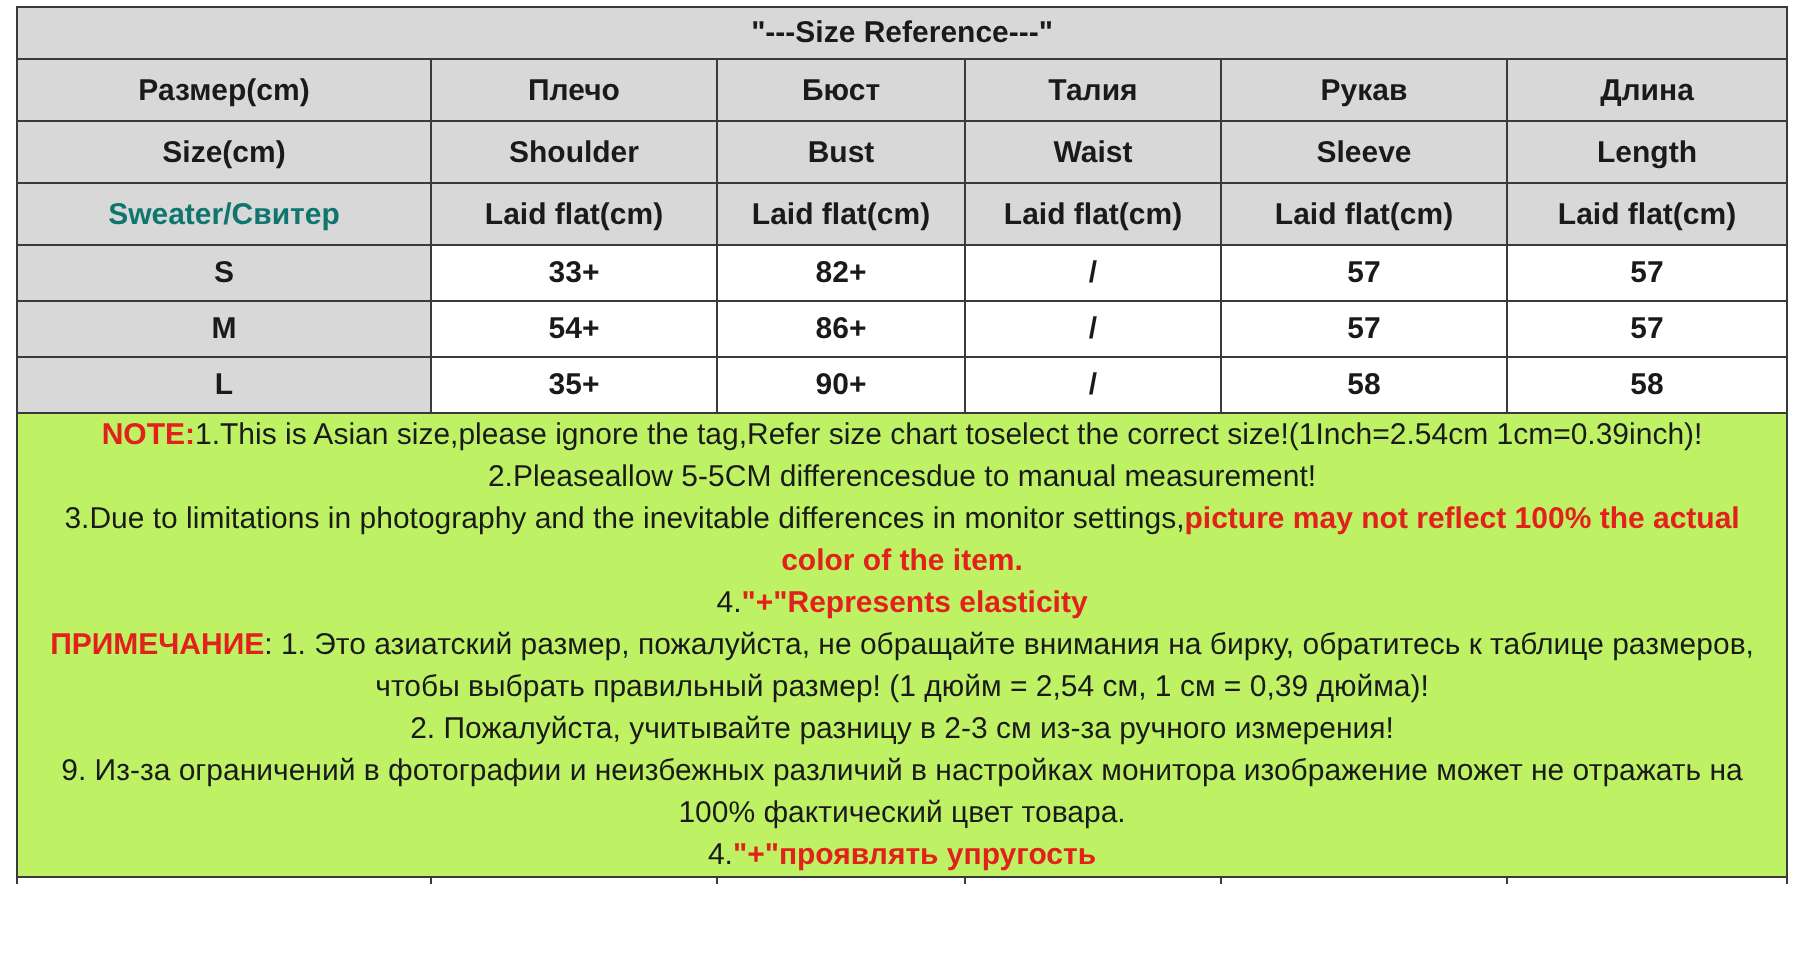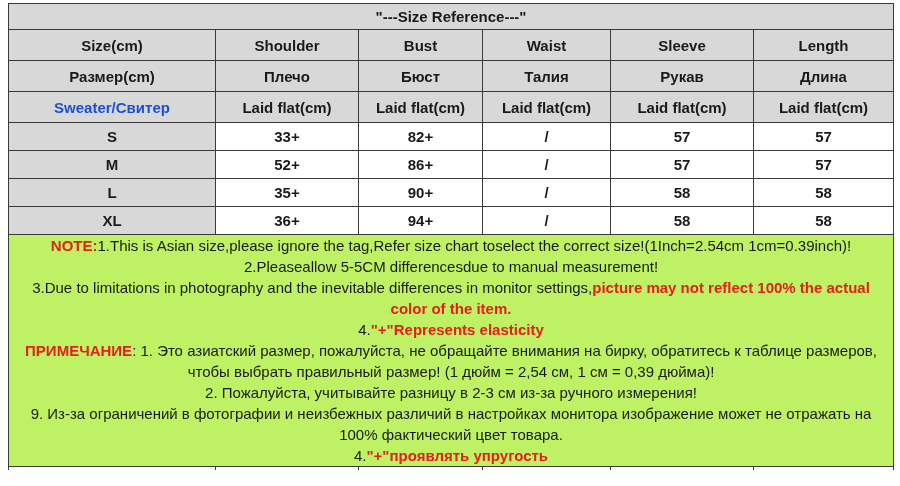--- a/index.html
+++ b/index.html
@@ -33,21 +33,21 @@
     font-size: 15px;
   }
   tr.head-row td {
     height: 30px;
     background: #d8d8d8;
     font-weight: bold;
   }
   tr.data-row td { height: 27px; background: #ffffff; font-weight: bold; }
   tr.data-row td.size-col { background: #d8d8d8; font-weight: bold; }
   td.product-cell {
-    color: #1d4ed8;
+    color: #0f766e;
     font-weight: bold;
     font-size: 17px;
   }
   td.notes-cell {
     text-align: left;
     vertical-align: top;
     background: #bef264;
     padding: 2px 2px 0 2px;
     margin-top: 16px;
   }
@@ -72,35 +72,35 @@
         <col style="width:143px">
         <col style="width:140px">
     </colgroup>
 
     <tbody>
         <tr class="title-row">
       <td colspan="6">"---Size Reference---"</td>
     </tr>
 
     <tr class="head-row">
+      <td>Размер(cm)</td>
+      <td>Плечо</td>
+      <td>Бюст</td>
+      <td>Талия</td>
+      <td>Рукав</td>
+      <td>Длина</td>
+    </tr>
+
+    <tr class="head-row">
       <td>Size(cm)</td>
       <td>Shoulder</td>
       <td>Bust</td>
       <td>Waist</td>
       <td>Sleeve</td>
       <td>Length</td>
-    </tr>
-
-    <tr class="head-row">
-      <td>Размер(cm)</td>
-      <td>Плечо</td>
-      <td>Бюст</td>
-      <td>Талия</td>
-      <td>Рукав</td>
-      <td>Длина</td>
     </tr>
 
     <tr class="head-row">
       <td class="product-cell">Sweater/Свитер</td>
       <td>Laid flat(cm)</td>
       <td>Laid flat(cm)</td>
       <td>Laid flat(cm)</td>
       <td>Laid flat(cm)</td>
       <td>Laid flat(cm)</td>
     </tr>
@@ -109,44 +109,36 @@
       <td class="size-col">S</td>
       <td>33+</td>
       <td>82+</td>
       <td>/</td>
       <td>57</td>
       <td>57</td>
     </tr>
 
     <tr class="data-row">
       <td class="size-col">M</td>
-      <td>52+</td>
+      <td>54+</td>
       <td>86+</td>
       <td>/</td>
       <td>57</td>
       <td>57</td>
     </tr>
 
     <tr class="data-row">
       <td class="size-col">L</td>
       <td>35+</td>
       <td>90+</td>
       <td>/</td>
       <td>58</td>
       <td>58</td>
     </tr>
 
-    <tr class="data-row">
-      <td class="size-col">XL</td>
-      <td>36+</td>
-      <td>94+</td>
-      <td>/</td>
-      <td>58</td>
-      <td>58</td>
-    </tr>
 
     <tr>
       <td colspan="6" class="notes-cell">
         <div class="note-line"><span class="red">NOTE:</span><span>1.This is Asian size,please ignore the tag,Refer size chart toselect the correct size!(1Inch=2.54cm 1cm=0.39inch)!</span></div>
         <div class="note-line"><span>2.Pleaseallow 5-5CM differencesdue to manual measurement!</span></div>
         <div class="note-line"><span>3.Due to limitations in photography and the inevitable differences in monitor settings,</span><span class="red">picture may not reflect 100% the actual</span></div>
         <div class="note-line"><span class="red">color of the item.</span></div>
         <div class="note-line"><span>4.</span><span class="red">"+"Represents elasticity</span></div>
         <div class="note-line"><span class="red">ПРИМЕЧАНИЕ</span><span>: 1. Это азиатский размер, пожалуйста, не обращайте внимания на бирку, обратитесь к таблице размеров,</span></div>
         <div class="note-line"><span>чтобы выбрать правильный размер! (1 дюйм = 2,54 см, 1 см = 0,39 дюйма)!</span></div>

